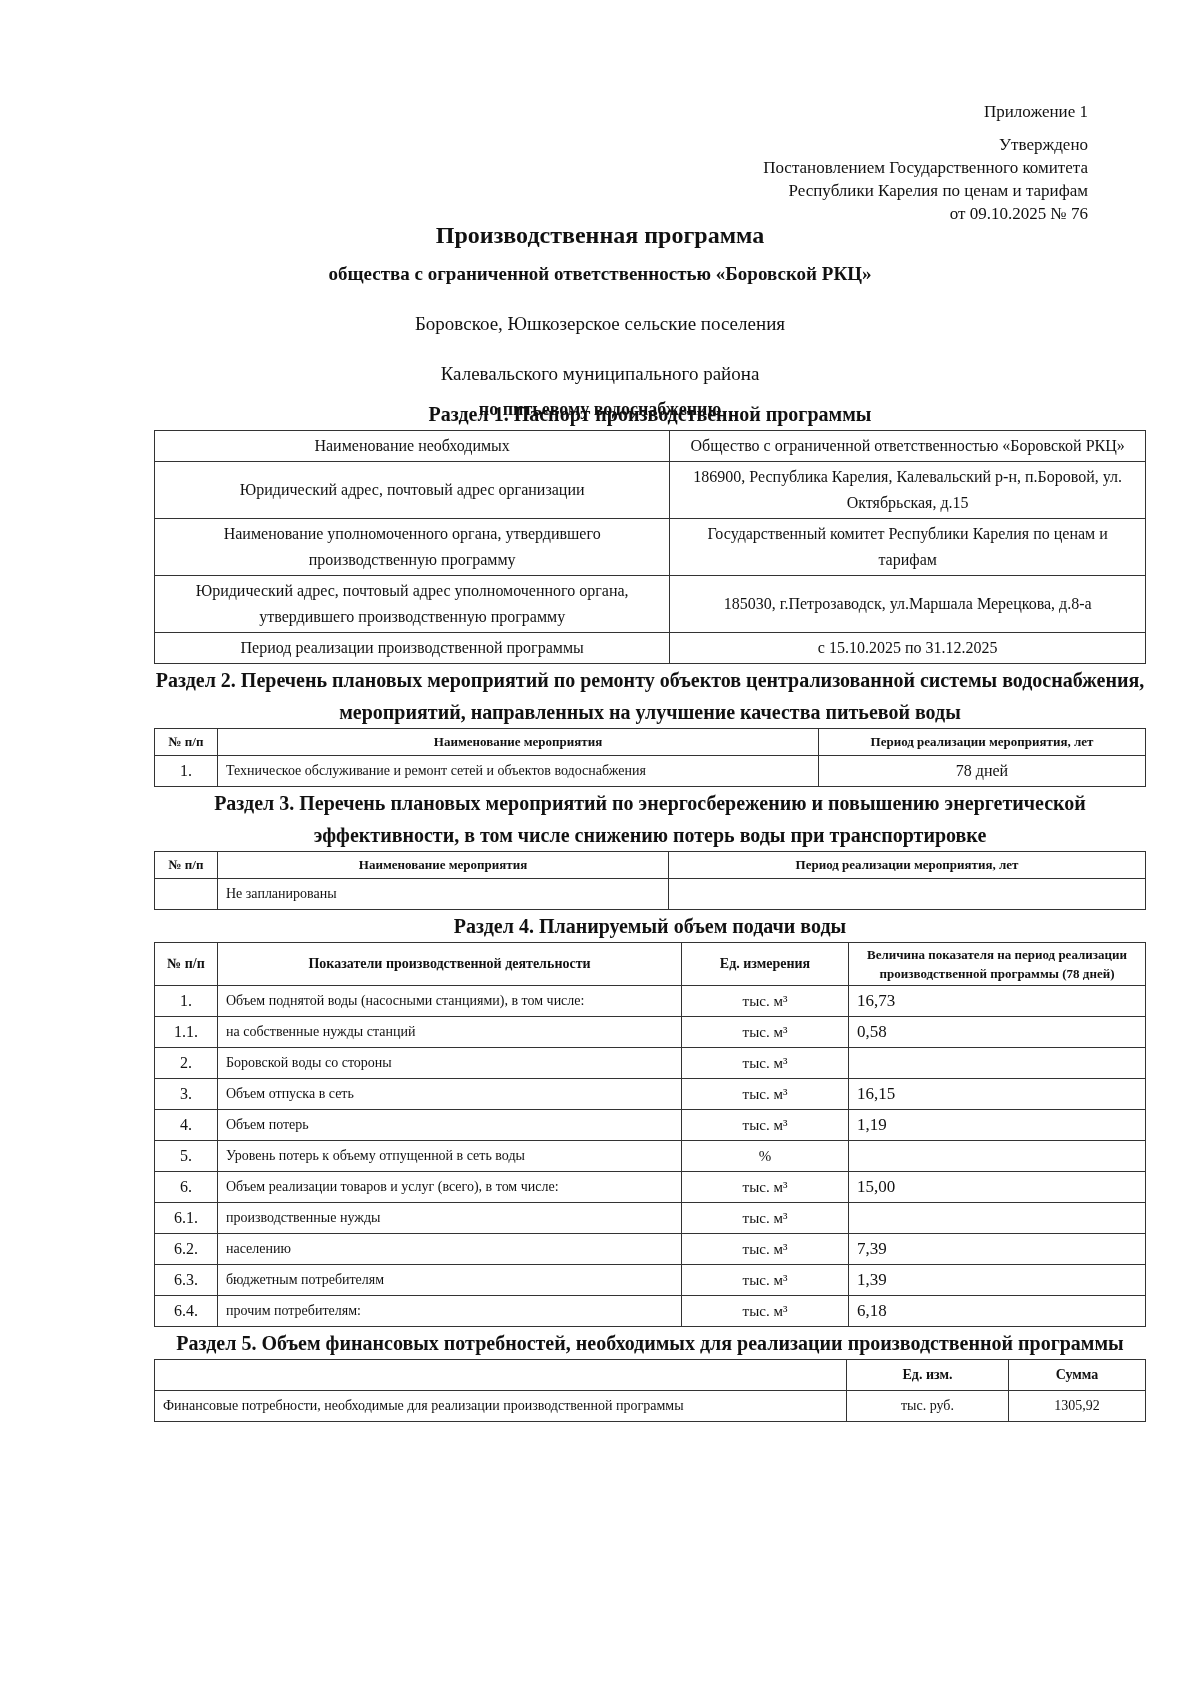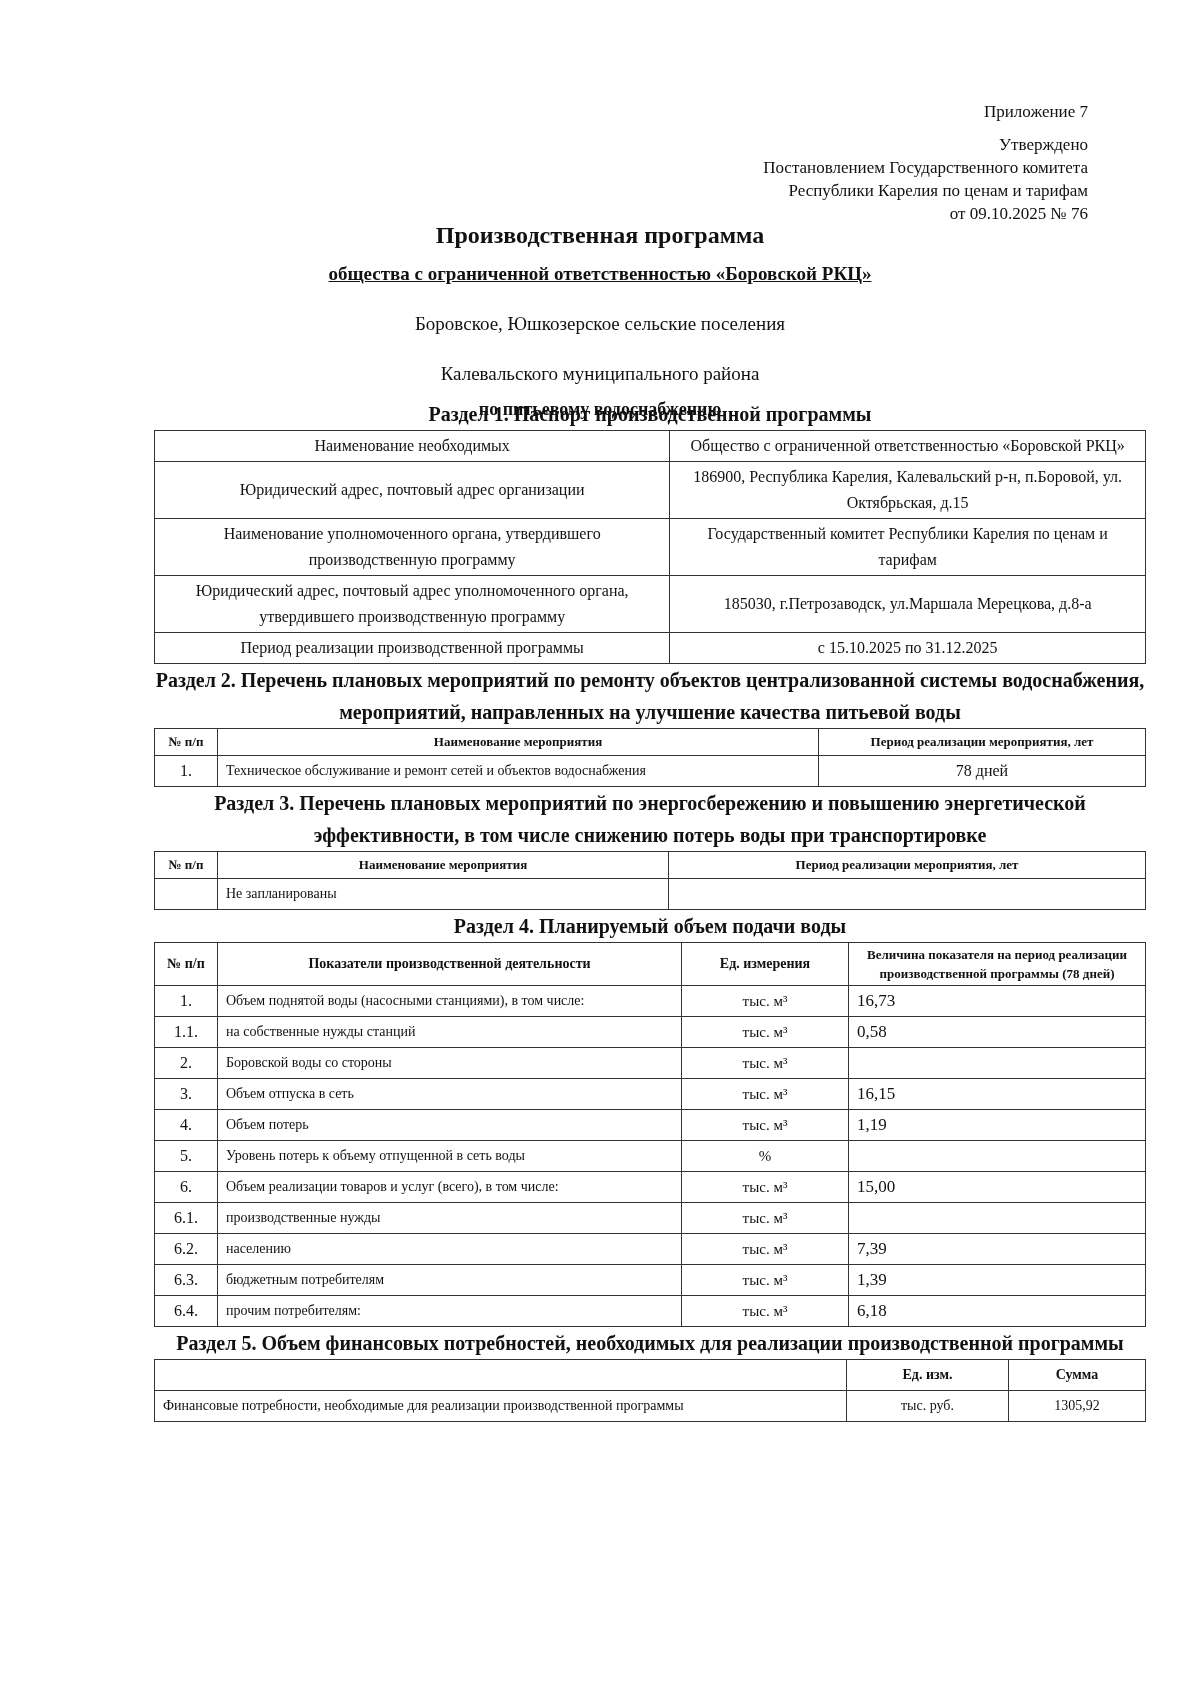--- a/index.html
+++ b/index.html
@@ -1,21 +1,21 @@
 <!DOCTYPE html>
 <html><head>
 <meta charset="utf-8">
 <style>
   html, body { margin: 0; padding: 0; background: #ffffff; }
   body { width: 1200px; height: 1697px; position: relative; font-family: "Liberation Serif", "DejaVu Serif", serif; color: #111; }
   .approval { position: absolute; right: 112px; top: 100px; text-align: right; font-size: 17px; line-height: 23px; }
   .approval .annex { margin-bottom: 10px; }
   .title-block { position: absolute; left: 0; right: 0; top: 222px; text-align: center; width: 1200px; }
   .title-block .main-title { font-weight: bold; font-size: 24px; margin-bottom: 14px; }
-  .title-block .org { font-weight: bold; font-size: 19px; margin-bottom: 8px; text-decoration: underline; }
+  .title-block .org { font-weight: bold; font-size: 19px; margin-bottom: 8px; }
   .title-block .line { font-size: 19px; margin-bottom: 8px; margin-top: 28px; }
   .title-block .subject { font-weight: bold; font-size: 18px; margin-top: 14px; }
   .content { position: absolute; left: 154px; top: 398px; width: 992px; }
   .sec-title { text-align: center; font-weight: bold; font-size: 20px; line-height: 32px; margin: 0; }
   table { border-collapse: collapse; width: 100%; }
   td, th { border: 1.5px solid #333; padding: 2px 8px; font-size: 16px; line-height: 26px; }
   .passport td { text-align: center; }
   .passport td.l { width: 52%; }
   .small-head th { font-size: 13px; font-weight: bold; line-height: 22px; text-align: center; }
   .num { text-align: center; width: 46px; font-size: 16px; }
@@ -27,21 +27,21 @@
   .s4 td.val { text-align: left; font-size: 17px; width: 280px; }
   .s4 th { font-size: 14px; }
   .s4 th.valh { font-size: 13px; line-height: 19px; }
   .s5 th { font-size: 14px; text-align: center; }
   .s5 td { font-size: 14px; }
 </style>
 </head>
 <body>
 
 <div class="approval">
-  <div class="annex">Приложение 7</div>
+  <div class="annex">Приложение 1</div>
   <div>Утверждено</div>
   <div>Постановлением Государственного комитета</div>
   <div>Республики Карелия по ценам и тарифам</div>
   <div>от 09.10.2025 № 76</div>
 </div>
 
 <div class="title-block">
   <div class="main-title">Производственная программа</div>
   <div class="org">общества с ограниченной ответственностью «Боровской РКЦ»</div>
   <div class="line">Боровское, Юшкозерское сельские поселения</div>

